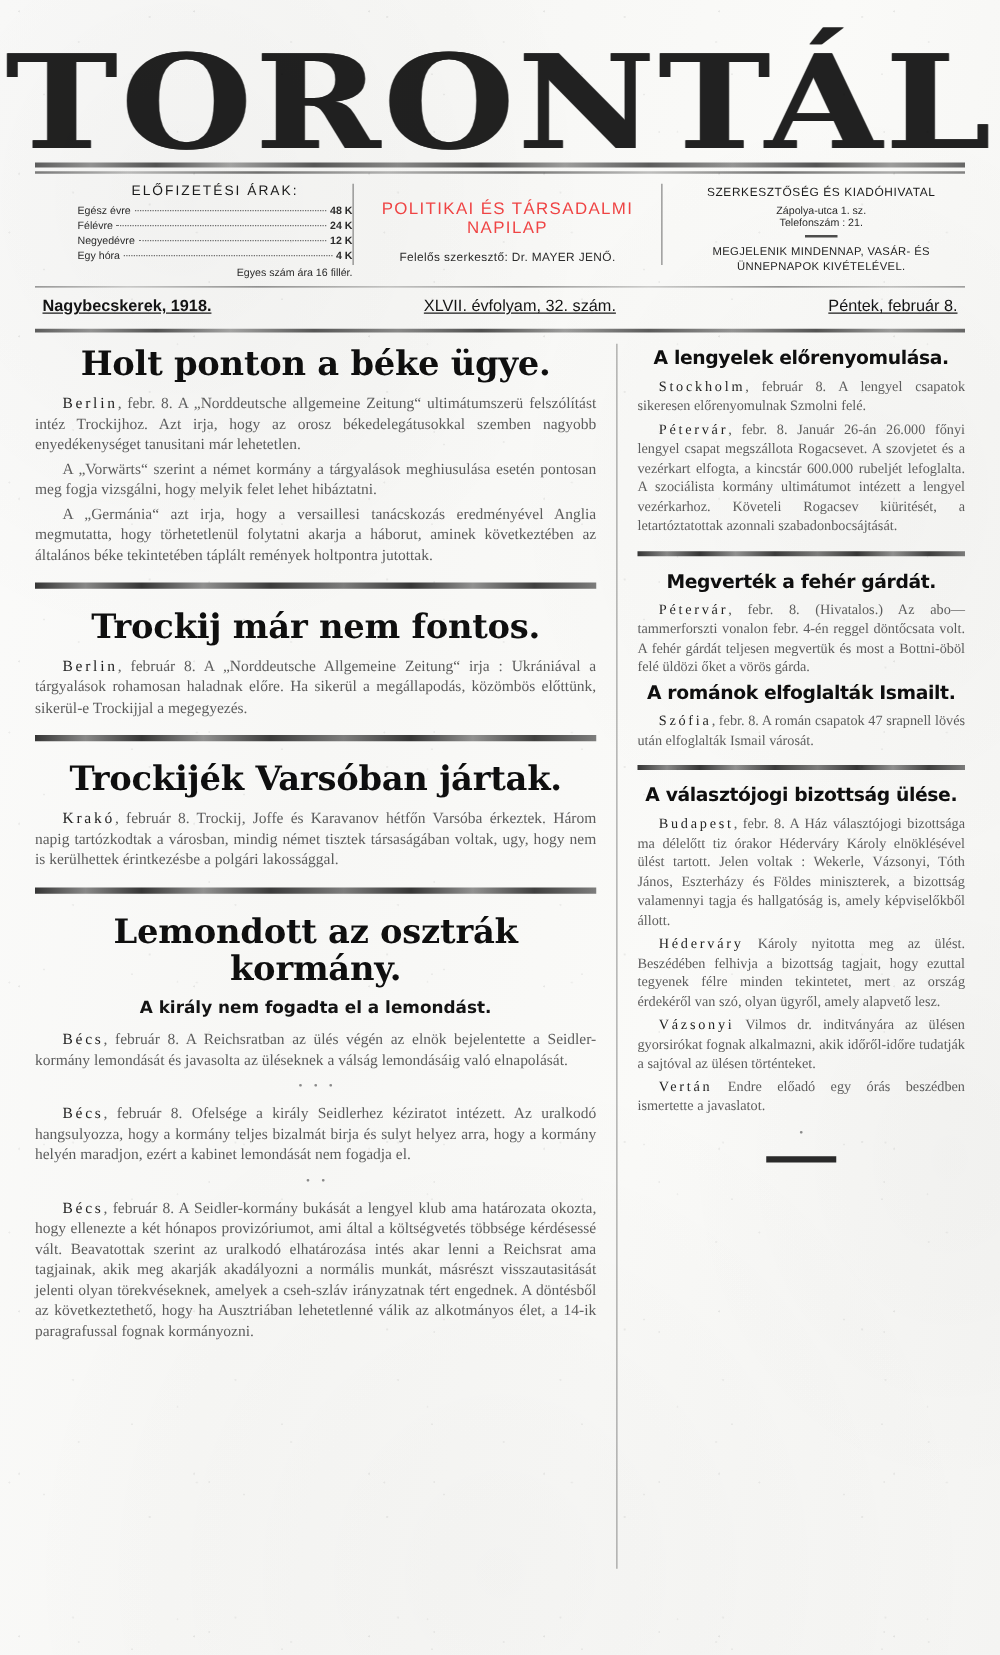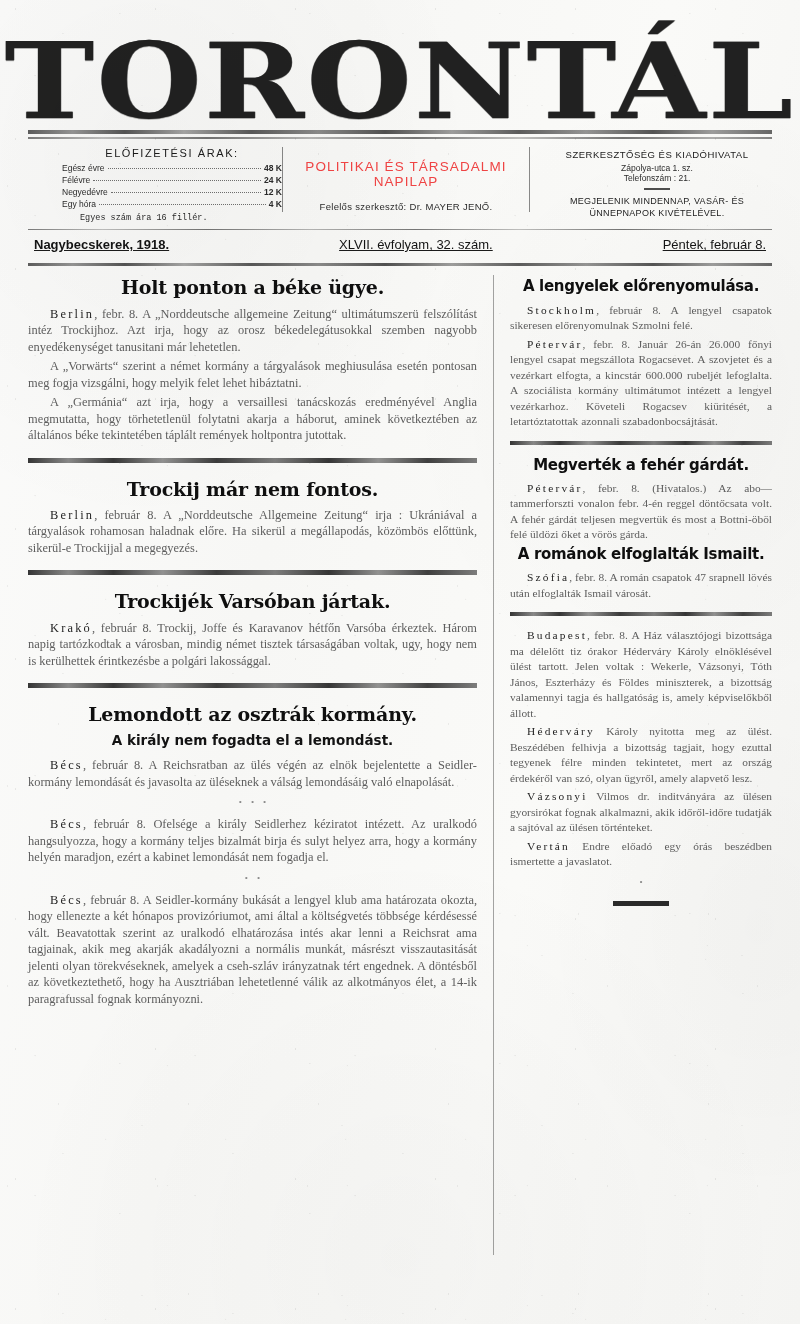--- a/index.html
+++ b/index.html
@@ -148,22 +148,22 @@
     border-bottom: 1px dotted rgba(0,0,0,.55);
     position: relative;
     top: -2px;
   }
   .price-val {
     font-weight: bold;
     white-space: nowrap;
     font-size: 8.5px;
   }
   .price-note {
-    text-align: left;
-    font-family: Liberation Mono, monospace;
+    text-align: right;
+    font-family: Liberation Sans, sans-serif;
     font-size: 8.5px;
     margin-top: 3px;
     padding-left: 18px;
     color: #2a2a2a;
   }
 
   .paper-kind {
     font-family: "Liberation Sans", sans-serif;
     font-size: 13.5px;
     letter-spacing: 1.1px;
@@ -236,21 +236,21 @@
   .col-right {
     flex: 1;
     padding-left: 16px;
     box-sizing: border-box;
   }
 
   
   h1.hl {
     font-family: "DejaVu Serif", serif;
     font-weight: bold;
-    font-size: 19px;
+    font-size: 27px;
     line-height: 1.12;
     text-align: center;
     margin: 2px 0 7px 0;
     color: #0f0f0f;
     letter-spacing: -0.2px;
   }
   h2.subhl {
     font-family: "DejaVu Sans", sans-serif;
     font-weight: bold;
     font-size: 13.5px;
@@ -447,20 +447,21 @@
       </div>
 
       <div>
         <h3 class="hl-r">A románok elfoglalták Ismailt.</h3>
         <p class="body"><span class="spaced">Szófia</span><span class="faded">, febr. 8. A román csapatok 47 srapnell lövés után elfoglalták Ismail városát.</span></p>
       </div>
 
       <div class="sep-heavy r"></div>
 
       <div>
+        <h3 class="hl-r">A választójogi bizottság ülése.</h3>
         <p class="body"><span class="spaced">Budapest</span><span class="faded">, febr. 8. A Ház választójogi bizottsága ma délelőtt tiz órakor Héderváry Károly elnöklésével ülést tartott. Jelen voltak : Wekerle, Vázsonyi, Tóth János, Eszterházy és Földes miniszterek, a bizottság valamennyi tagja és hallgatóság is, amely képviselőkből állott.</span></p>
         <p class="body"><span class="spaced">Héderváry</span><span class="faded"> Károly nyitotta meg az ülést. Beszédében felhivja a bizottság tagjait, hogy ezuttal tegyenek félre minden tekintetet, mert az ország érdekéről van szó, olyan ügyről, amely alapvető lesz.</span></p>
         <p class="body"><span class="spaced">Vázsonyi</span><span class="faded"> Vilmos dr. inditványára az ülésen gyorsirókat fognak alkalmazni, akik időről-időre tudatják a sajtóval az ülésen történteket.</span></p>
         <p class="body"><span class="spaced">Vertán</span><span class="faded"> Endre előadó egy órás beszédben ismertette a javaslatot.</span></p>
 
         <div class="asterisks small">•</div>
 
 
         <div class="end-dash"></div>
       </div>

